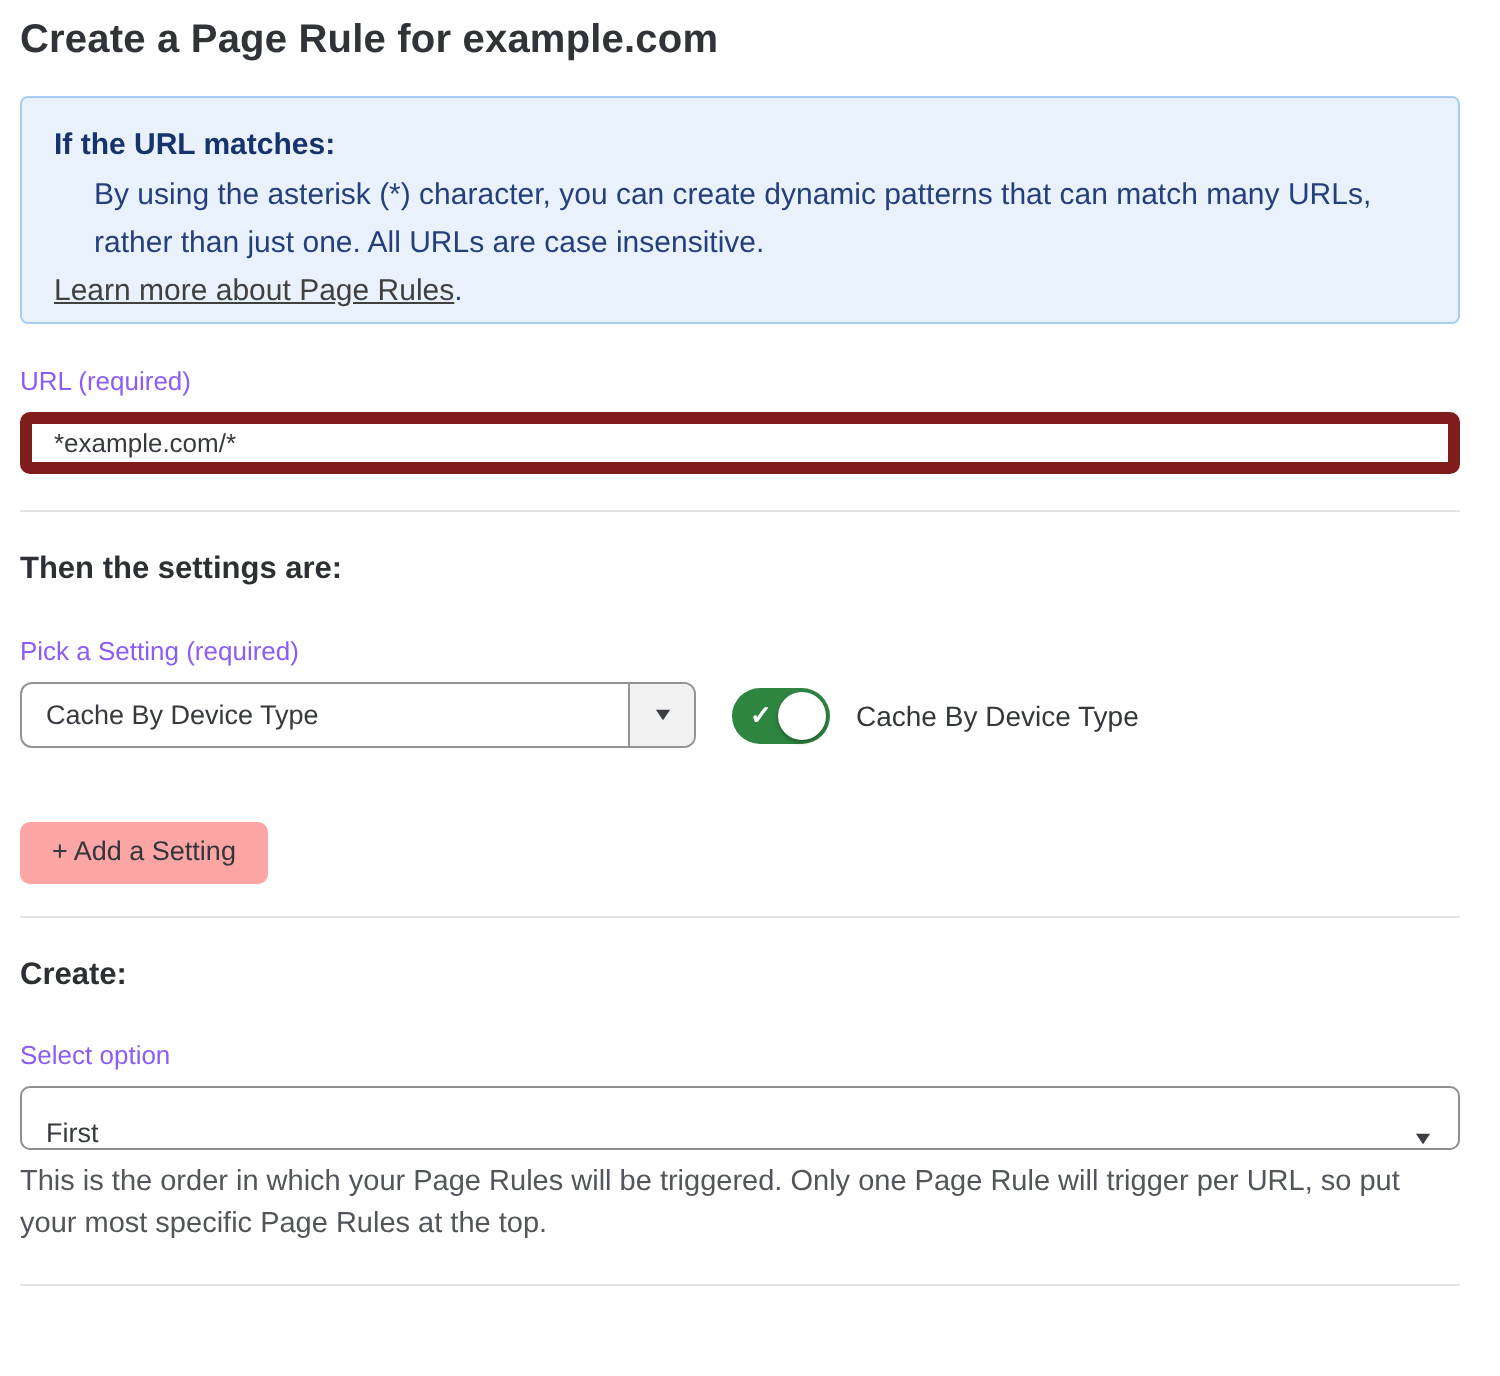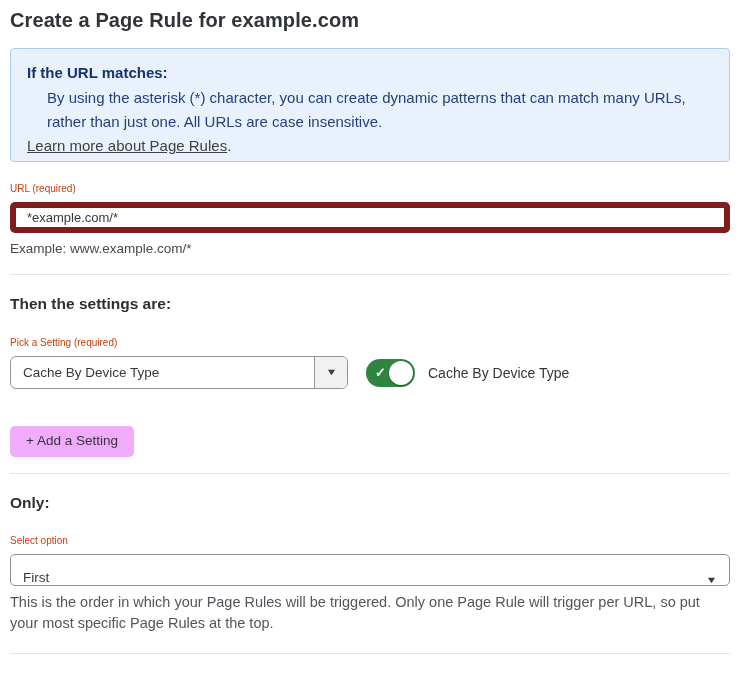--- a/index.html
+++ b/index.html
@@ -40,22 +40,22 @@
   .info-box .info-body { max-width: 690px; margin-left: 20px; }
   .info-link {
     color: #404040;
     text-decoration: underline;
     cursor: pointer;
   }
   .info-period { color: #243f7c; }
 
   
   .field-label {
-    font-size: 10px;
-    color: #c2410c;
+    font-size: 13px;
+    color: #8b5cf6;
     margin-top: 21px;
     margin-bottom: 8px;
   }
   .text-input {
     width: 100%;
     height: 31px;
     border: 6px solid #7f1d1d;
     border-radius: 5px;
     padding: 0 11px;
     font-family: "Liberation Sans", sans-serif;
@@ -164,21 +164,21 @@
     display: inline-block;
     border: none;
     border-radius: 5px;
     font-family: "Liberation Sans", sans-serif;
     font-size: 13.5px;
     padding: 8px 16px;
     cursor: pointer;
     line-height: 1.1;
   }
   .btn-gray {
-    background: #f0abfc;
+    background: #fca5a5;
     color: #33363b;
   }
   .add-setting-btn { margin-top: 37px; }
 
   
   .order-select {
     width: 100%;
     height: 32px;
     border: 1px solid #8f8f8f;
     border-radius: 5px;
@@ -210,21 +210,20 @@
   <h1 class="page-title">Create a Page Rule for example.com</h1>
 
   <div class="info-box">
     <div class="info-heading">If the URL matches:</div>
     <div class="info-body">By using the asterisk (*) character, you can create dynamic patterns that can match many URLs, rather than just one. All URLs are case insensitive.</div>
     <div><a class="info-link">Learn more about Page Rules</a><span class="info-period">.</span></div>
   </div>
 
   <div class="field-label">URL (required)</div>
   <input class="text-input" type="text" value="*example.com/*" style="">
-  <div class="field-helper">Example: www.example.com/*</div>
 
   <hr class="divider">
 
   <div class="section-heading">Then the settings are:</div>
 
   <div class="field-label" style="margin-top:24px;">Pick a Setting (required)</div>
 
   <div class="setting-row">
     <div class="setting-select">
       <div class="setting-select-value">Cache By Device Type</div>
@@ -236,21 +235,21 @@
       <span class="check-icon">✓</span>
       <span class="knob"></span>
     </div>
     <div class="toggle-label">Cache By Device Type</div>
   </div>
 
   <button class="btn btn-gray add-setting-btn">+ Add a Setting</button>
 
   <hr class="divider" style="margin-top:16px;">
 
-  <div class="section-heading">Only:</div>
+  <div class="section-heading">Create:</div>
 
   <div class="field-label" style="margin-top:23px;">Select option</div>
 
   <div class="order-select">
     <span>First</span>
     <span class="caret">▼</span>
   </div>
   <div class="order-helper">This is the order in which your Page Rules will be triggered. Only one Page Rule will trigger per URL, so put your most specific Page Rules at the top.</div>
 
   <hr class="divider footer-divider">

